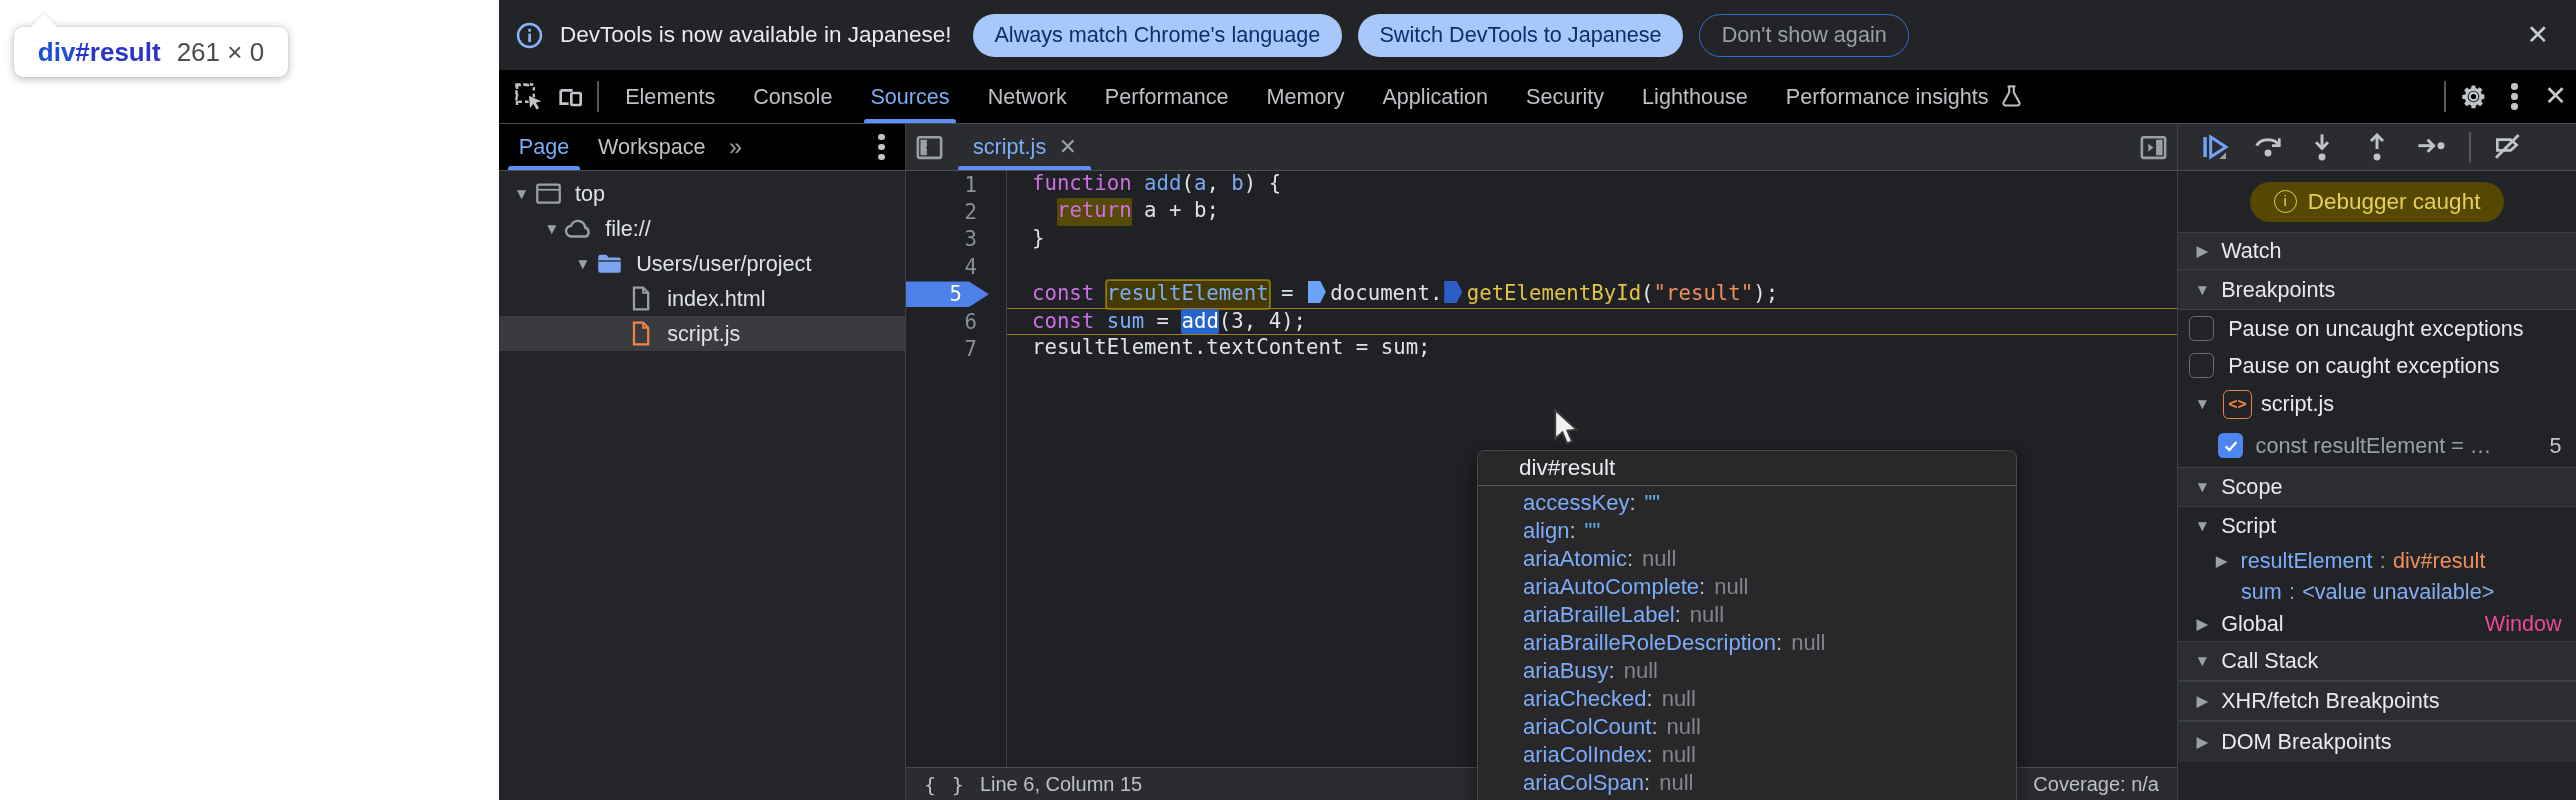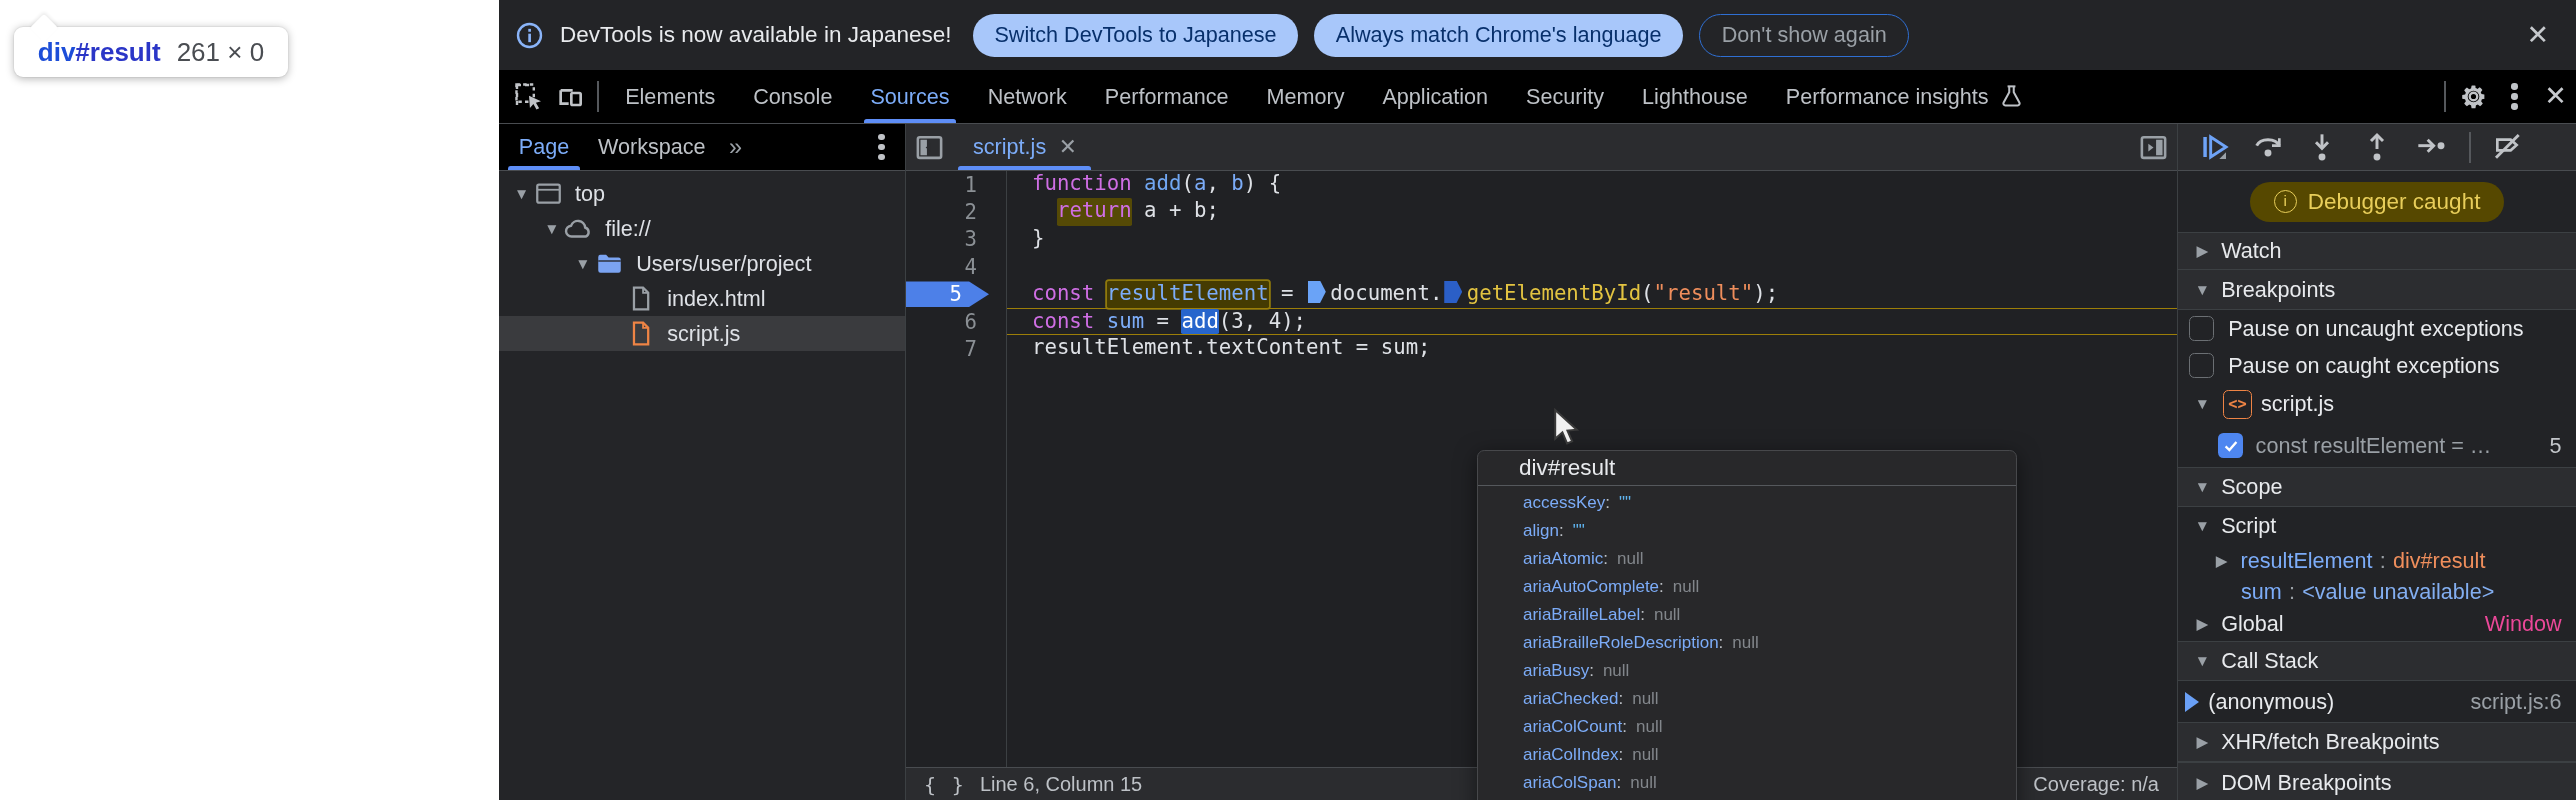--- a/index.html
+++ b/index.html
@@ -121,21 +121,21 @@
   .status-spacer { flex:1; }
 
   
   .obj-popup { position:absolute; left:571px; top:326px; width:540px; height:435px; z-index:40;
     background:#28282a; border:0.9px solid #47484b; border-radius:7.2px;
     box-shadow:0 5.4px 21.6px rgba(0,0,0,.5); overflow:hidden; }
   .obj-title { height:34px; display:flex; align-items:center; padding-left:41px;
     font-size:22.5px; color:#e8eaed; }
   .obj-divider { height:0.9px; background:#55585c; }
   .obj-list { padding:3.6px 0 0 45px; }
-  .obj-row { height:28px; display:flex; align-items:center; font-size:17px; white-space:nowrap; }
+  .obj-row { height:28px; display:flex; align-items:center; font-size:22px; white-space:nowrap; }
   .obj-name { color:#7cacf8; }
   .obj-colon { color:#bdc1c6; margin-right:9px; }
   .obj-val-string { color:#5fb4f0; }
   .obj-val-null { color:#82868b; }
 
   
   .mouse-cursor { position:absolute; left:642px; top:284px; z-index:60; }
 
   
   .debug-panel { width:399px; flex:none; border-left:0.9px solid #3c4043; background:#222326;
@@ -182,22 +182,22 @@
 
   <div class="devtools">
 
     <div class="notif">
       <svg class="icon" width="29" height="29" viewBox="0 0 24 24">
         <circle cx="12" cy="12" r="9.5" fill="none" stroke="#8ab4f8" stroke-width="2"></circle>
         <rect x="11" y="10.5" width="2.2" height="7" fill="#8ab4f8"></rect>
         <rect x="11" y="6.5" width="2.2" height="2.4" fill="#8ab4f8"></rect>
       </svg>
       <span class="notif-msg">DevTools is now available in Japanese!</span>
+      <div class="pill filled">Always match Chrome's language</div>
       <div class="pill filled">Switch DevTools to Japanese</div>
-      <div class="pill filled">Always match Chrome's language</div>
       <div class="pill outlined">Don't show again</div>
       <div class="notif-spacer"></div>
       <div class="x-btn">✕</div>
     </div>
 
     <div class="tabbar">
       <div class="tb-icon">
         <svg class="icon" width="32" height="32" viewBox="0 0 24 24" fill="none" stroke="#c0c3c7" stroke-width="1.8">
           <path d="M3 3h3 M9 3h3 M3 3v3 M3 9v3 M3 15v3 M3 15h0" stroke-dasharray="3 2.4"></path>
           <rect x="2.6" y="2.6" width="13" height="13" fill="none" stroke-dasharray="2.6 2.4"></rect>
@@ -568,25 +568,20 @@
         <div class="dbg-row" style="height:34px; padding-left:12.6px; gap:7.2px;">
           <span class="caret">▶</span>
           <span>Global</span>
           <span class="right-val" style="color:#ec4899;text-align:right;">Window</span>
         </div>
 
         <div class="sec-head" style="height:40px;">
           <span class="caret">▼</span>
           <span>Call Stack</span>
         </div>
-        <div class="dbg-row" style="height:41px;">
-          <span class="cs-arrow"></span>
-          <span>(anonymous)</span>
-          <span class="right-val gray">script.js:6</span>
-        </div>
 
         <div class="sec-head" style="height:40px;">
           <span class="caret">▶</span>
           <span>XHR/fetch Breakpoints</span>
         </div>
         <div class="sec-head" style="height:41px; border-bottom:none;">
           <span class="caret">▶</span>
           <span>DOM Breakpoints</span>
         </div>
       </div>

